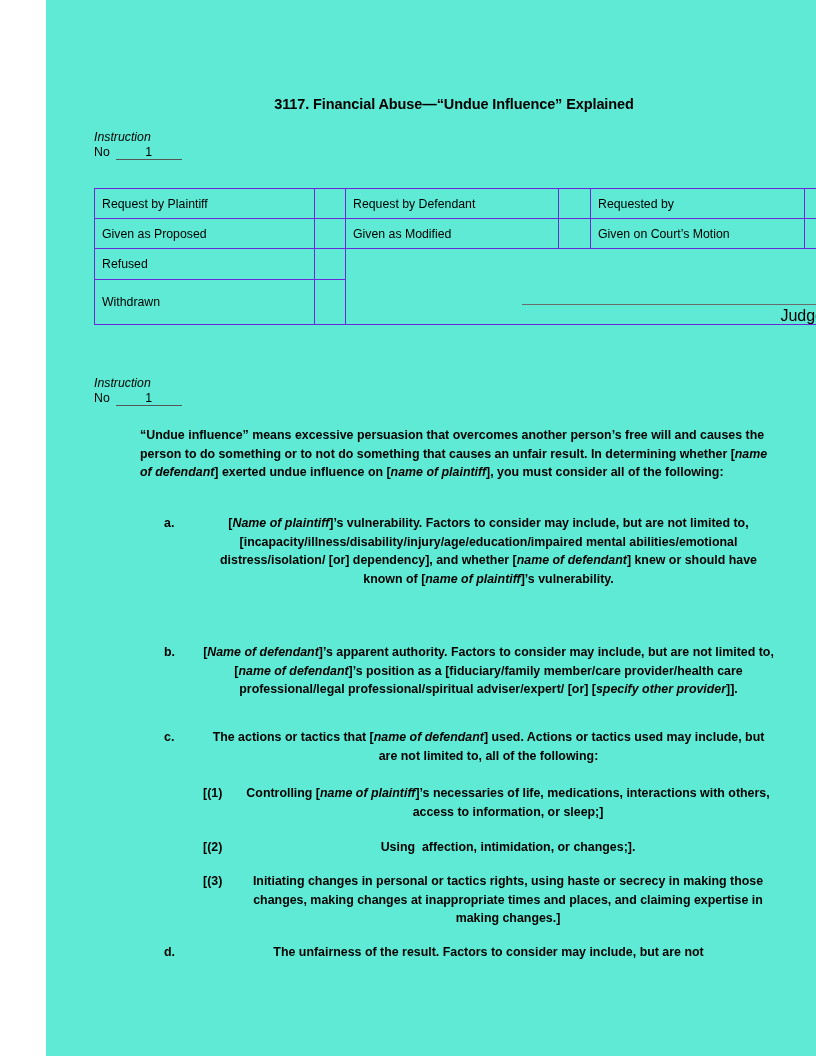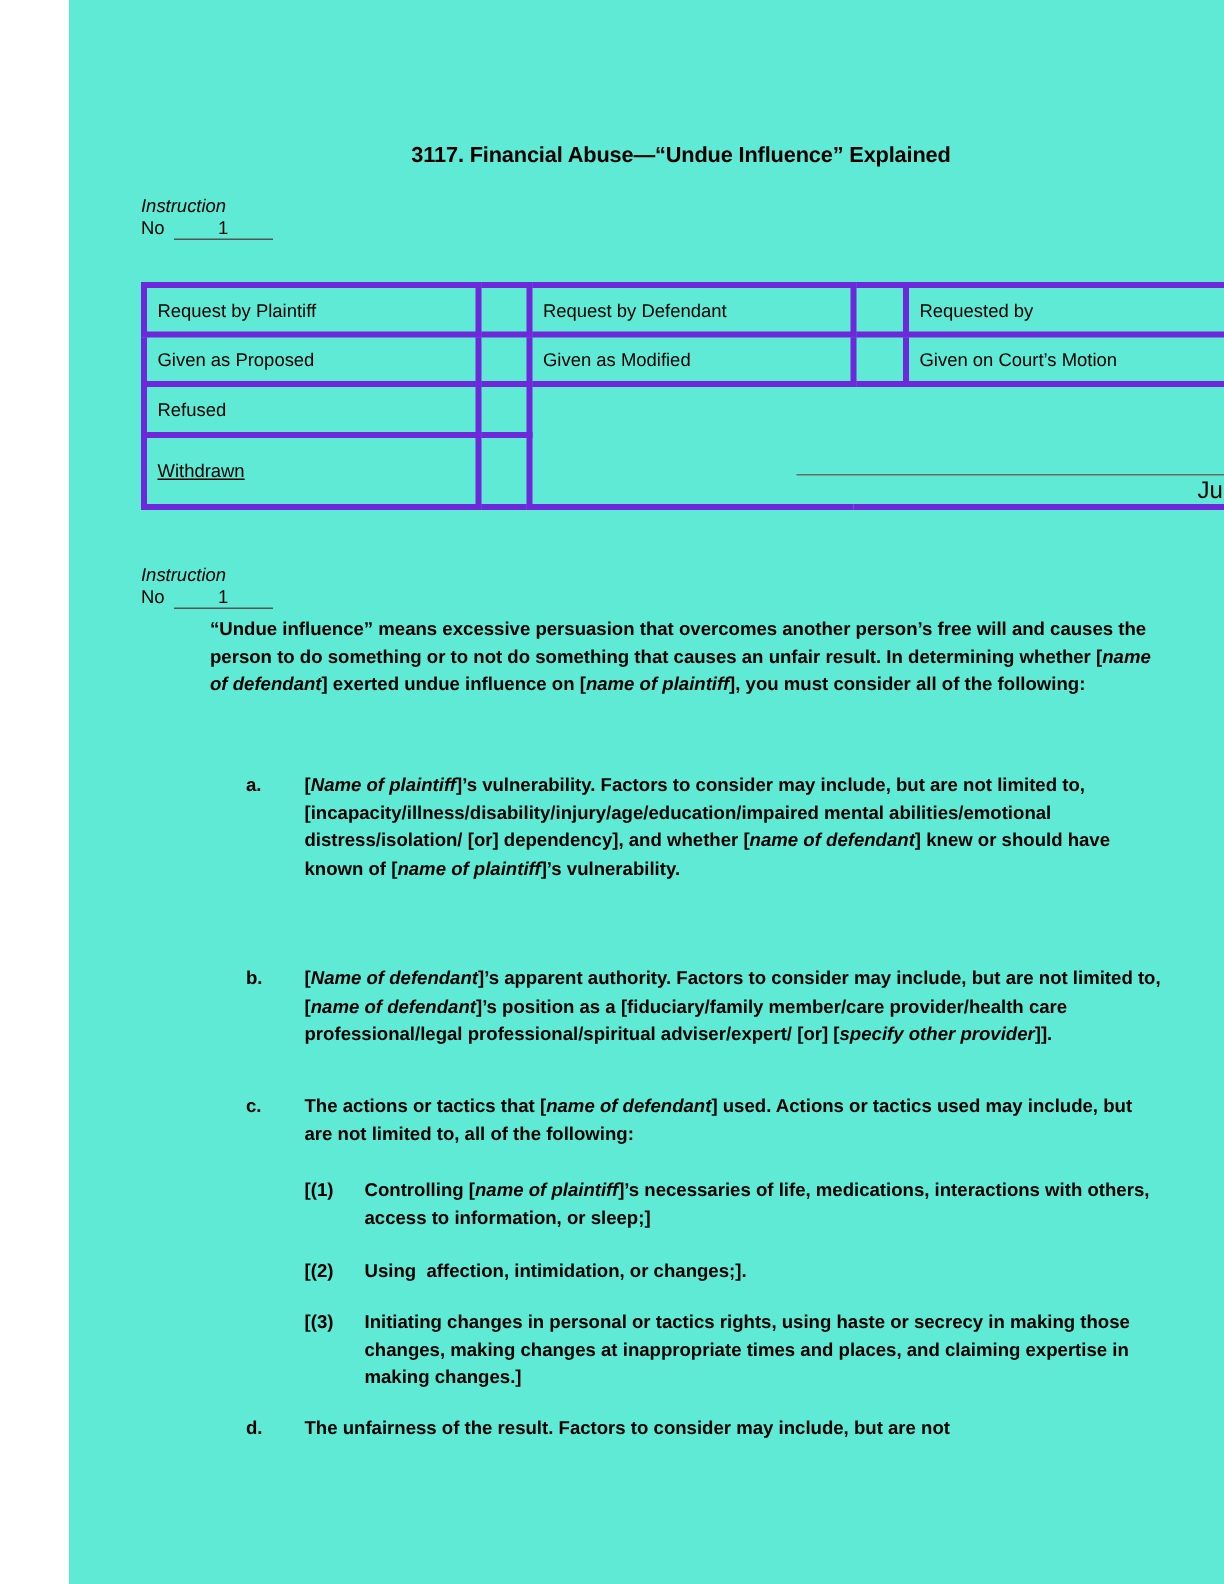--- a/index.html
+++ b/index.html
@@ -68,35 +68,34 @@
     position: absolute;
     left: 48px;
     top: 188px;
     width: 720px;
     border-collapse: collapse;
     table-layout: fixed;
     font-size: 12.3px;
     font-weight: normal;
   }
   .court-table td {
-    border: 4px solid #6d28d9;
+    border: 1px solid #6d28d9;
     padding: 0 0 0 7px;
     vertical-align: middle;
     height: 29px;
     line-height: 14px;
   }
   .court-table td.cb {
     padding: 0;
   }
   .court-table td.tall {
     height: 30px;
   }
   .court-table td.tall2 {
     height: 44px;
-    text-decoration: underline;
   }
   .sig-cell {
     position: relative;
     padding: 0 !important;
     vertical-align: bottom;
   }
   .sig-inner {
     position: relative;
     height: 100%;
     width: 100%;
@@ -119,40 +118,41 @@
 
   
   .body-block {
     position: absolute;
     font-weight: bold;
     font-size: 12.4px;
     line-height: 18.6px;
   }
   .intro {
     left: 94px;
-    top: 410px;
+    top: 426px;
     width: 632px;
   }
 
   .list-item {
     position: absolute;
     font-weight: bold;
     font-size: 12.4px;
     line-height: 18.6px;
   }
   .list-item .marker {
     position: absolute;
     left: 0;
     top: 0;
     width: 34px;
     text-align: left;
   }
   .list-item .itext {
     display: block;
     margin-left: 39px;
+    text-align: center;
   }
 
   .lvl1 { left: 118px; width: 610px; }
   .lvl2 { left: 157px; width: 570px; }
   .lvl2 .marker { width: 34px; }
   .lvl2 .itext { margin-left: 40px; }
 
   #item-a { top: 514px; }
   #item-b { top: 643px; }
   #item-c { top: 728px; }

